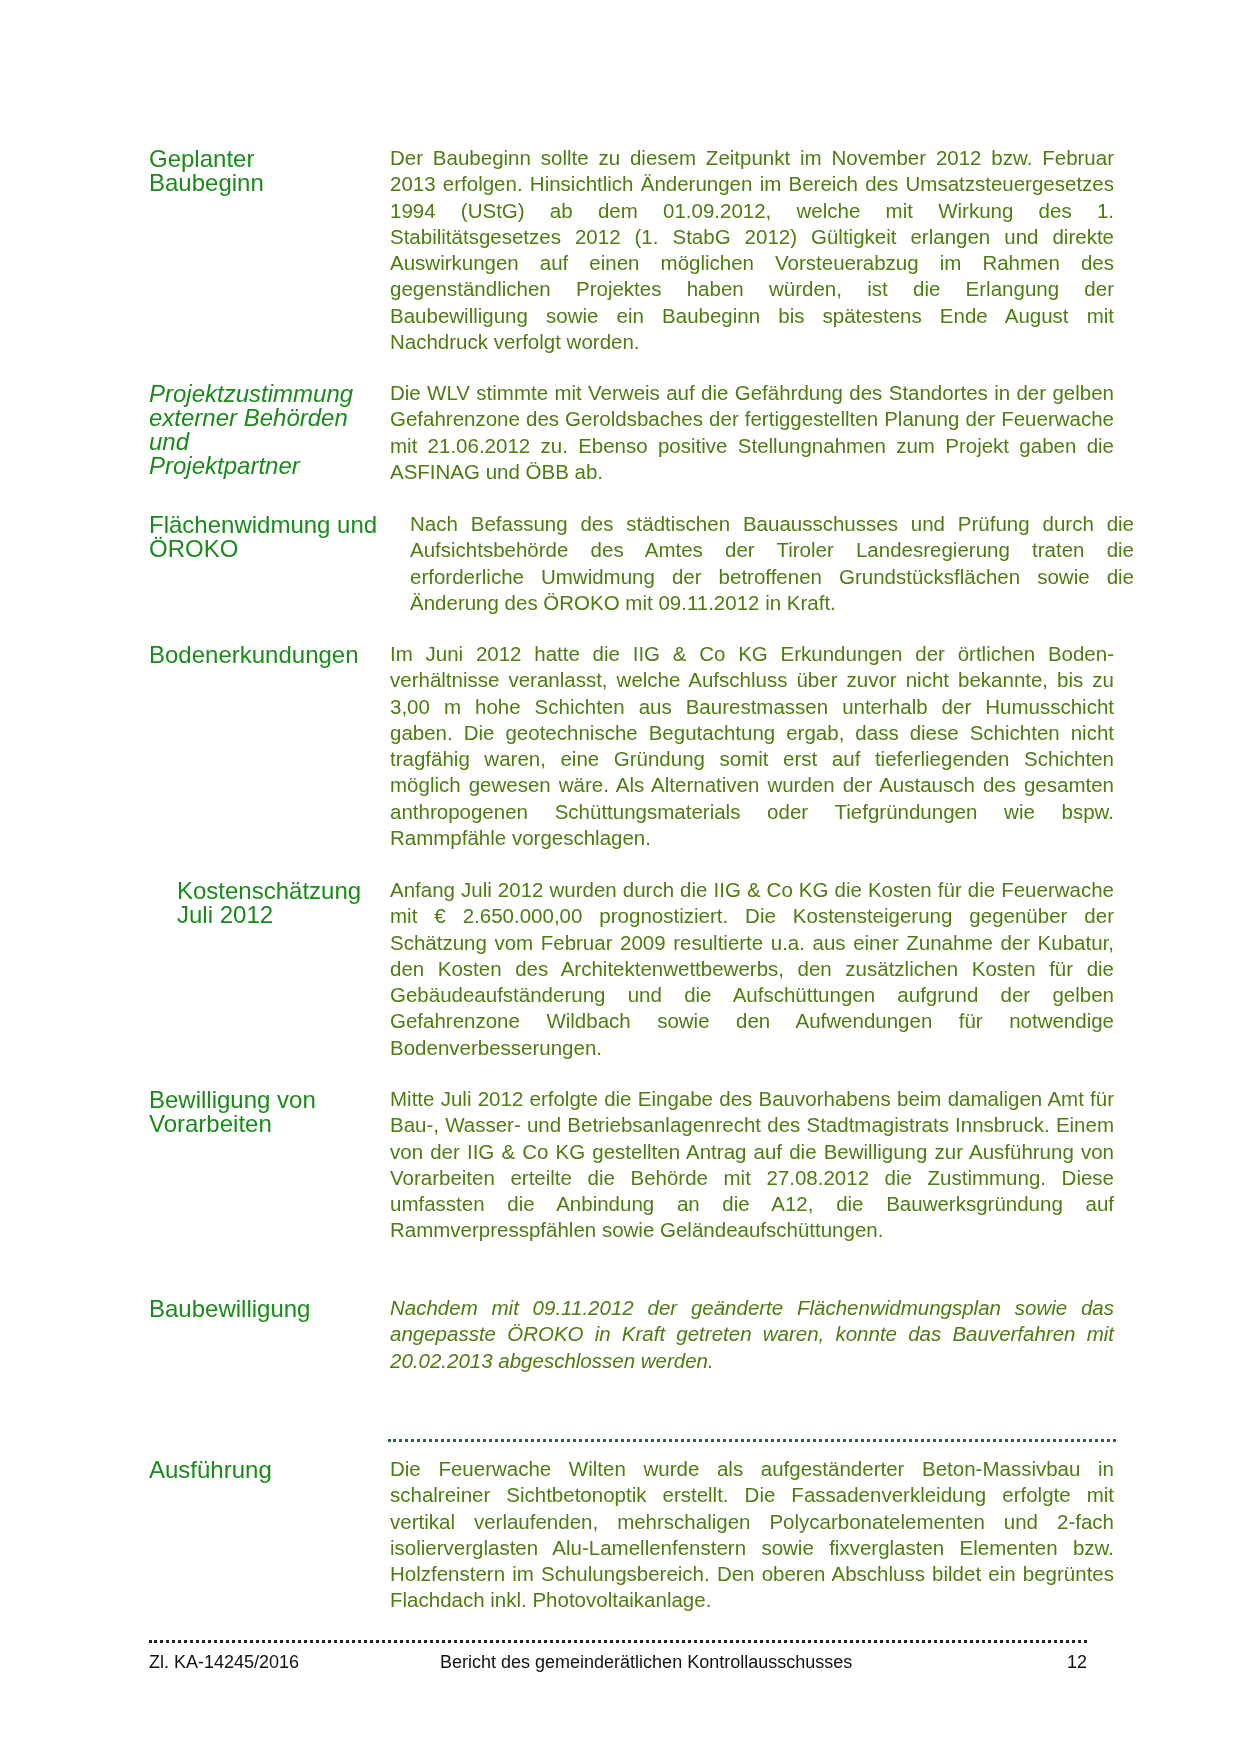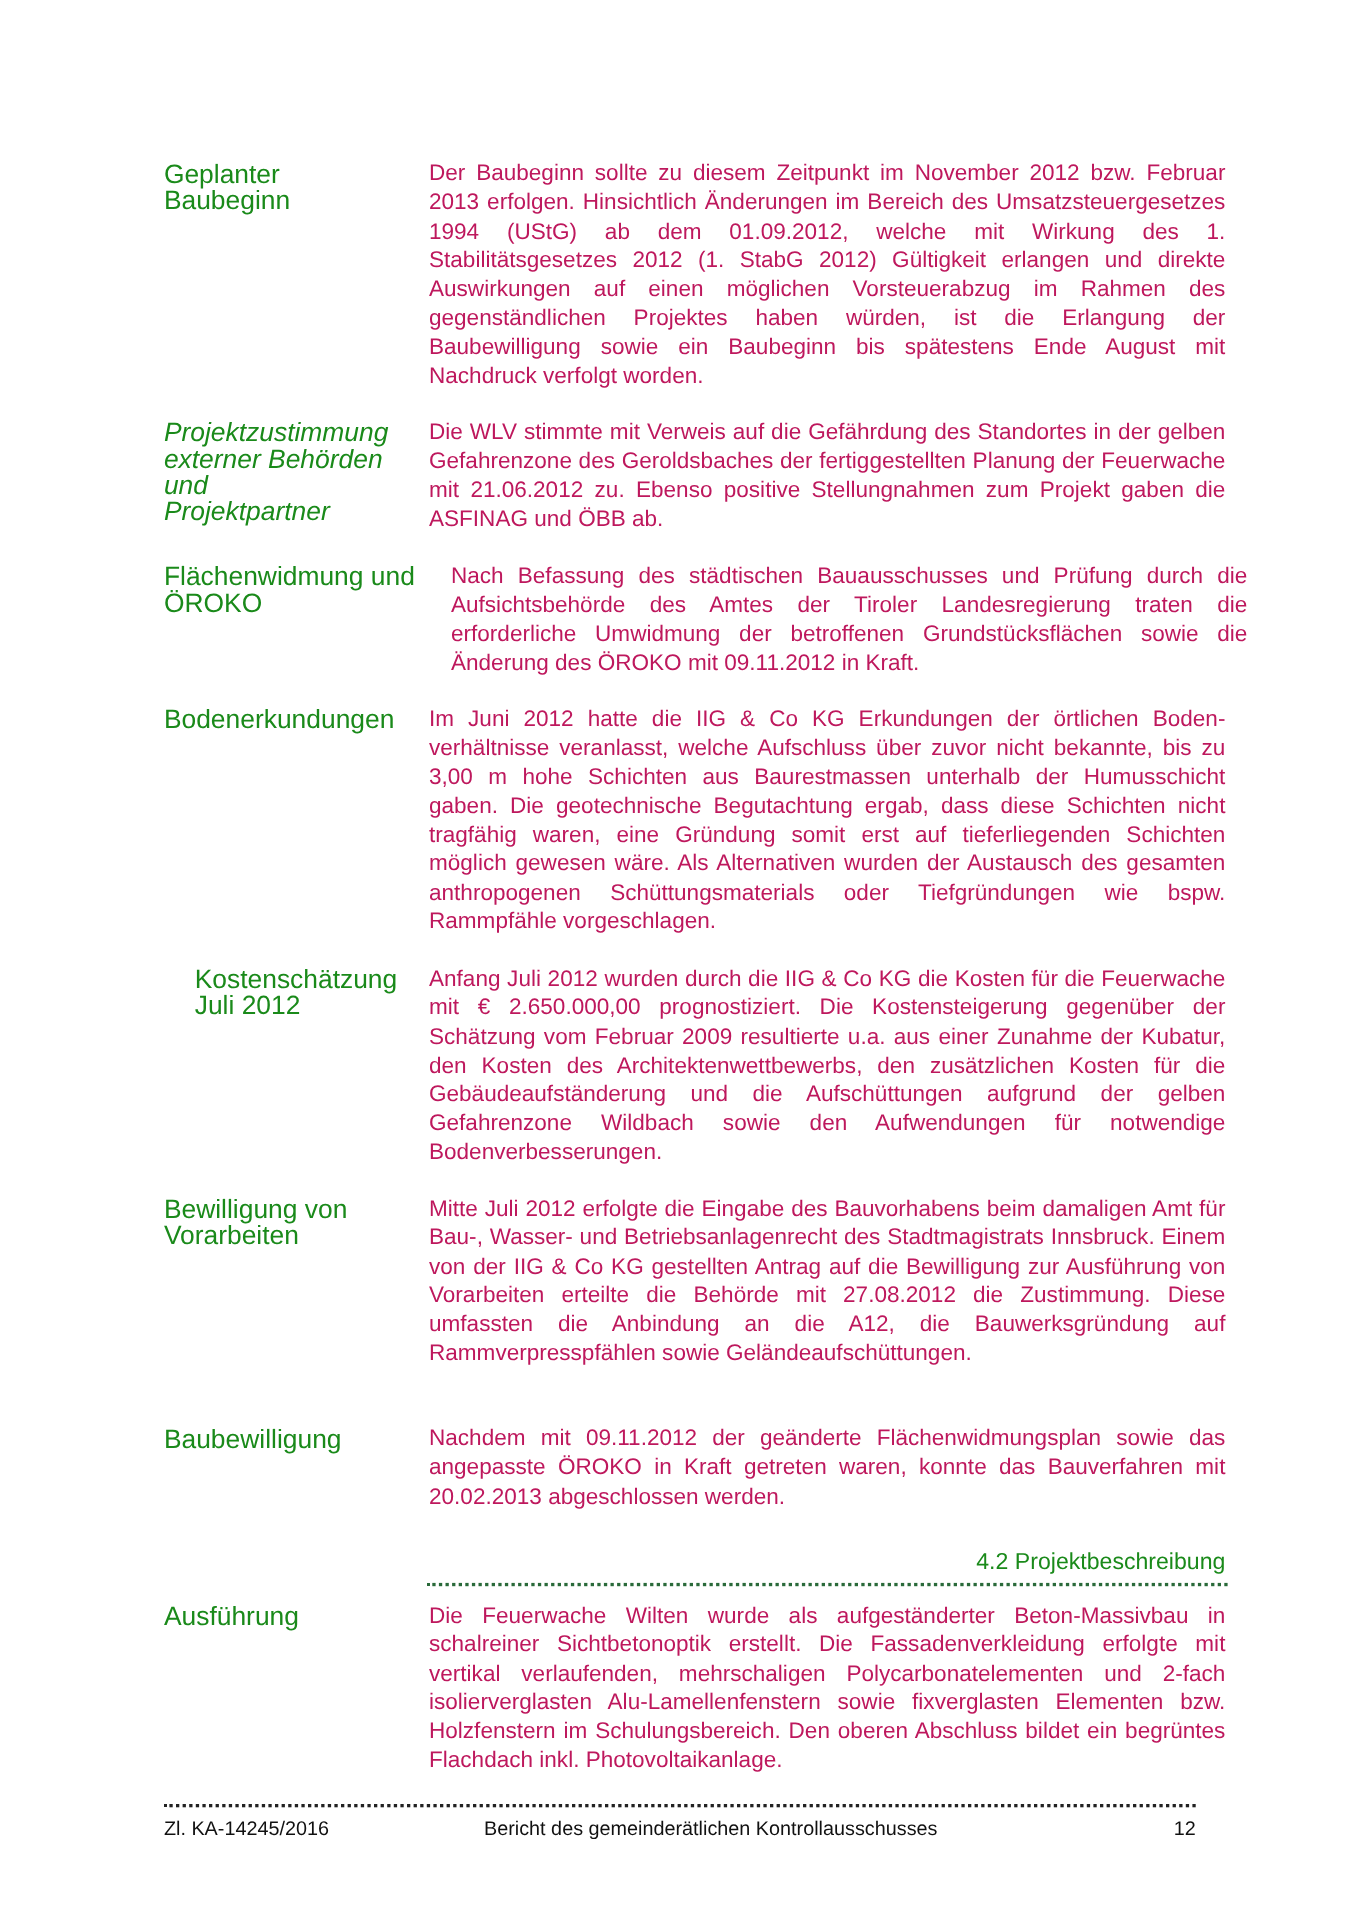--- a/index.html
+++ b/index.html
@@ -2,21 +2,21 @@
 <html><head>
 <meta charset="utf-8">
 <style>
   html, body { margin: 0; padding: 0; background: #ffffff; }
   body { width: 1241px; height: 1754px; position: relative; overflow: hidden;
          font-family: "Liberation Sans", sans-serif; }
   .page { position: absolute; left: 0; top: 0; width: 1241px; height: 1754px; }
   .row { position: absolute; left: 149px; width: 965px; }
   .label { position: absolute; left: 0; top: 0; width: 230px; color: #1a8a1a;
            font-size: 24px; line-height: 24px; }
-  .body { position: absolute; left: 241px; width: 724px; color: #be185d;
+  .body { position: absolute; left: 241px; width: 724px; color: #4d7c0f;
           font-size: 20.5px; line-height: 26.3px; text-align: justify; hyphens: manual; }
   .section-heading { position: absolute; left: 390px; width: 724px; top: 1407px;
           text-align: right; color: #1a8a1a; font-size: 21px; line-height: 26px; }
   .section-rule { position: absolute; left: 388px; width: 728px; top: 1439px; height: 0;
           border-top: 3px dotted #2a6a3a; }
   .footer-rule { position: absolute; left: 149px; width: 938px; top: 1640px; height: 0;
           border-top: 3px dotted #222; }
   .footer { position: absolute; left: 149px; width: 938px; top: 1651px; font-size: 18px;
           color: #111; line-height: 22px; }
   .footer .left { position: absolute; left: 0; }
@@ -59,24 +59,23 @@
   </div>
 
   <div class="row" style="top:1088px;">
     <div class="label" style="white-space:pre-line;">Bewilligung von
 Vorarbeiten</div>
     <div class="body" style="top:-2px;">Mitte Juli 2012 erfolgte die Eingabe des Bauvorhabens beim damaligen Amt für Bau-, Wasser- und Betriebsanlagenrecht des Stadtmagistrats Innsbruck. Einem von der IIG &amp; Co KG gestellten Antrag auf die Bewil­ligung zur Ausführung von Vorarbeiten erteilte die Behörde mit 27.08.2012 die Zustimmung. Diese umfassten die Anbindung an die A12, die Bauwerksgründung auf Rammverpresspfählen sowie Gelän­deaufschüttungen.</div>
   </div>
 
   <div class="row" style="top:1297px;">
     <div class="label" style="white-space:pre-line;">Baubewilligung</div>
-    <div class="body" style="top:-2px;">Nachdem mit 09.11.2012 der geänderte Flächenwidmungsplan sowie das angepasste ÖROKO in Kraft getreten waren, konnte das Bauver­fahren mit 20.02.2013 abgeschlossen werden.</div>
+    <div class="body" style="top:-2px;font-style:italic;">Nachdem mit 09.11.2012 der geänderte Flächenwidmungsplan sowie das angepasste ÖROKO in Kraft getreten waren, konnte das Bauver­fahren mit 20.02.2013 abgeschlossen werden.</div>
   </div>
 
-  <div class="section-heading">4.2  Projektbeschreibung</div>
   <div class="section-rule"></div>
 
   <div class="row" style="top:1458px;">
     <div class="label" style="white-space:pre-line;">Ausführung</div>
     <div class="body" style="top:-2px;">Die Feuerwache Wilten wurde als aufgeständerter Beton-Massivbau in schalreiner Sichtbetonoptik erstellt. Die Fassadenverkleidung erfolgte mit vertikal verlaufenden, mehrschaligen Polycarbonatelementen und 2-fach isolierverglasten Alu-Lamellenfenstern sowie fixverglasten Ele­menten bzw. Holzfenstern im Schulungsbereich. Den oberen Ab­schluss bildet ein begrüntes Flachdach inkl. Photovoltaikanlage.</div>
   </div>
 
   <div class="footer-rule"></div>
   <div class="footer">
     <span class="left">Zl. KA-14245/2016</span>

